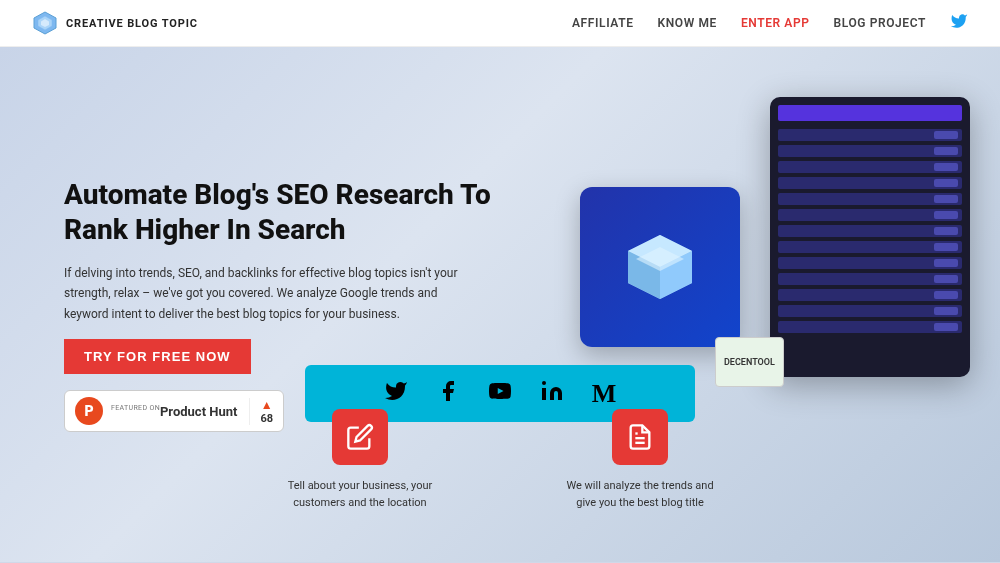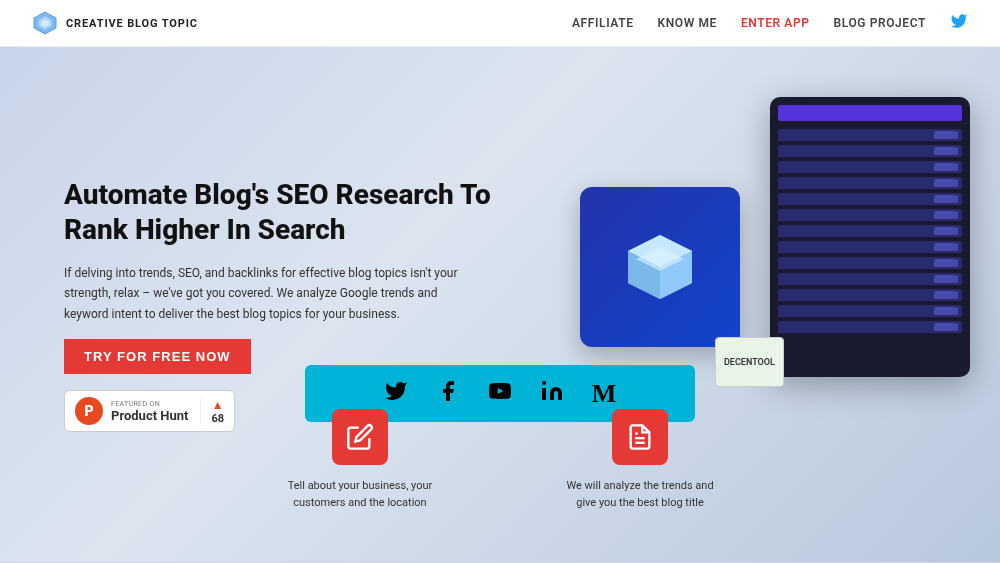--- a/index.html
+++ b/index.html
@@ -33,21 +33,21 @@
       font-size: 13px; font-weight: 700; letter-spacing: 0.08em;
       padding: 10px 20px; border: none; cursor: pointer; text-transform: uppercase;
       margin-bottom: 16px;
     }
     .product-hunt-badge {
       display: flex; align-items: center; gap: 8px;
       border: 1px solid #ccc; border-radius: 6px; padding: 6px 10px;
       background: #fff; width: fit-content; cursor: pointer;
     }
     .ph-icon { width: 28px; height: 28px; background: #e8491e; border-radius: 50%; display: flex; align-items: center; justify-content: center; color: #fff; font-weight: 900; font-size: 14px; }
-    .ph-text { display: flex; flex-direction: column; }
+    .ph-text { display: flex; flex-direction: row; }
     .ph-featured { font-size: 7px; color: #777; text-transform: uppercase; letter-spacing: 0.05em; }
     .ph-name { font-size: 13px; font-weight: 700; color: #333; }
     .ph-votes { display: flex; flex-direction: column; align-items: center; border-left: 1px solid #eee; padding-left: 10px; margin-left: 4px; }
     .ph-arrow { color: #e8491e; font-size: 12px; }
     .ph-count { font-size: 11px; font-weight: 700; color: #333; }
 
     
     .hero-visual { position: absolute; right: 0; top: 40px; width: 480px; height: 420px; }
     .tablet-mockup {
       position: absolute; right: 30px; top: 10px;

